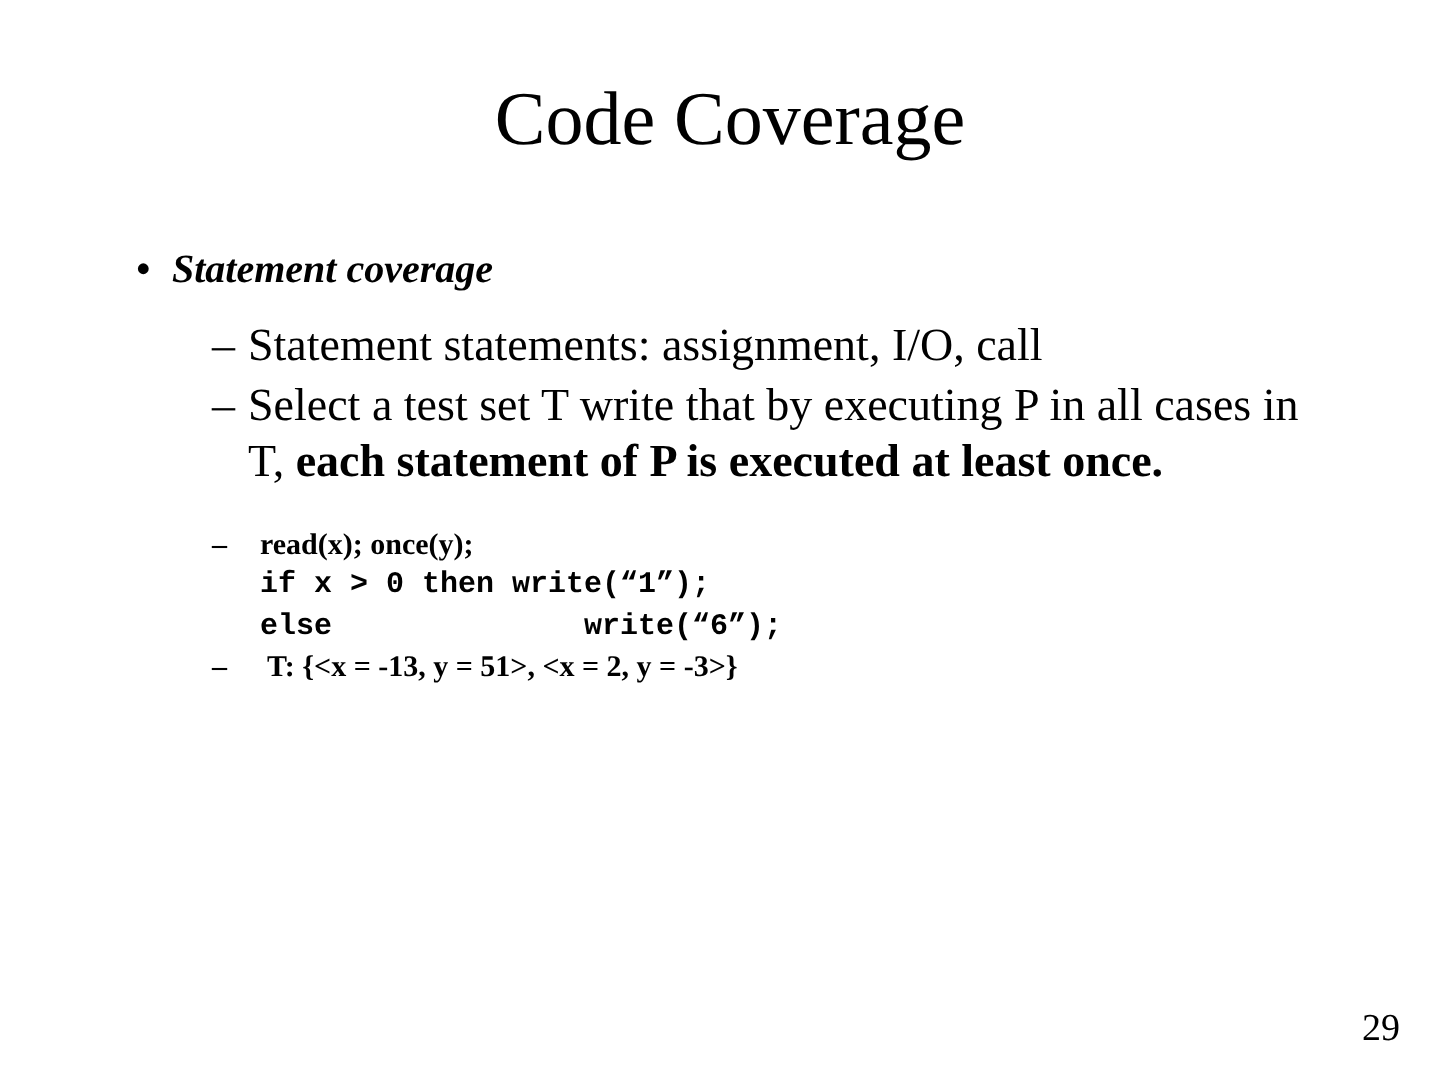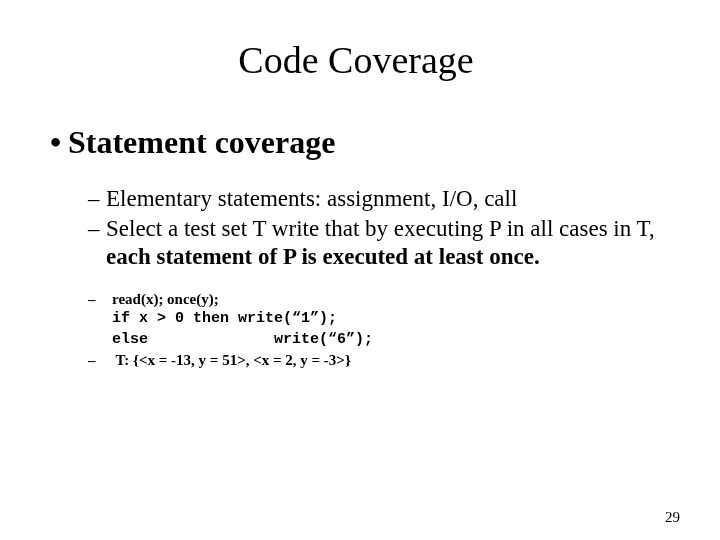--- a/index.html
+++ b/index.html
@@ -8,34 +8,35 @@
     height: 540px;
     background: #ffffff;
     font-family: "Times New Roman", Times, serif;
     color: #000000;
     position: relative;
     overflow: hidden;
   }
   .slide {
     width: 100%;
     height: 100%;
-    padding: 38px 50px 20px 42px;
+    padding: 38px 50px 20px 60px;
     position: relative;
   }
   .title {
     text-align: center;
     font-size: 38px;
     font-weight: normal;
     margin-bottom: 42px;
   }
   .level1 {
-    font-size: 32px;
+    font-size: 20px;
     font-weight: bold;
     margin-left: 8px;
-    margin-bottom: 24px;
+    margin-bottom: 12px;
+    font-style: italic;
   }
   .bullet-dot {
     display: inline-block;
     width: 18px;
     vertical-align: top;
   }
   .level2-group {
     margin-left: 46px;
     font-size: 23px;
     font-weight: normal;
@@ -64,40 +65,40 @@
   }
   .code-text { flex: 1; white-space: pre; }
   .code-line {
     margin-left: 24px;
     white-space: pre;
     font-family: Liberation Mono, monospace;
   }
   .page-number {
     position: absolute;
     bottom: 14px;
-    right: 40px;
-    font-size: 15px;
+    right: 20px;
+    font-size: 19px;
     font-weight: normal;
   }
 </style>
 </head>
 <body>
 
 <div class="slide">
 
   <div class="title">Code Coverage</div>
 
   <div class="level1">
     <span class="bullet-dot">•</span><span>Statement coverage</span>
   </div>
 
   <div class="level2-group">
     <div class="level2-item">
       <span class="dash">–</span>
-      <span class="level2-text">Elementary statements: assignment, I/O, call</span>
+      <span class="level2-text">Statement statements: assignment, I/O, call</span>
     </div>
     <div class="level2-item">
       <span class="dash">–</span>
       <span class="level2-text"><span>Select a test set T write that by executing P in all cases in T, </span><b>each statement of P is executed at least once.</b></span>
     </div>
   </div>
 
   <div class="code-group">
     <div class="code-item">
       <span class="code-dash">–</span>

